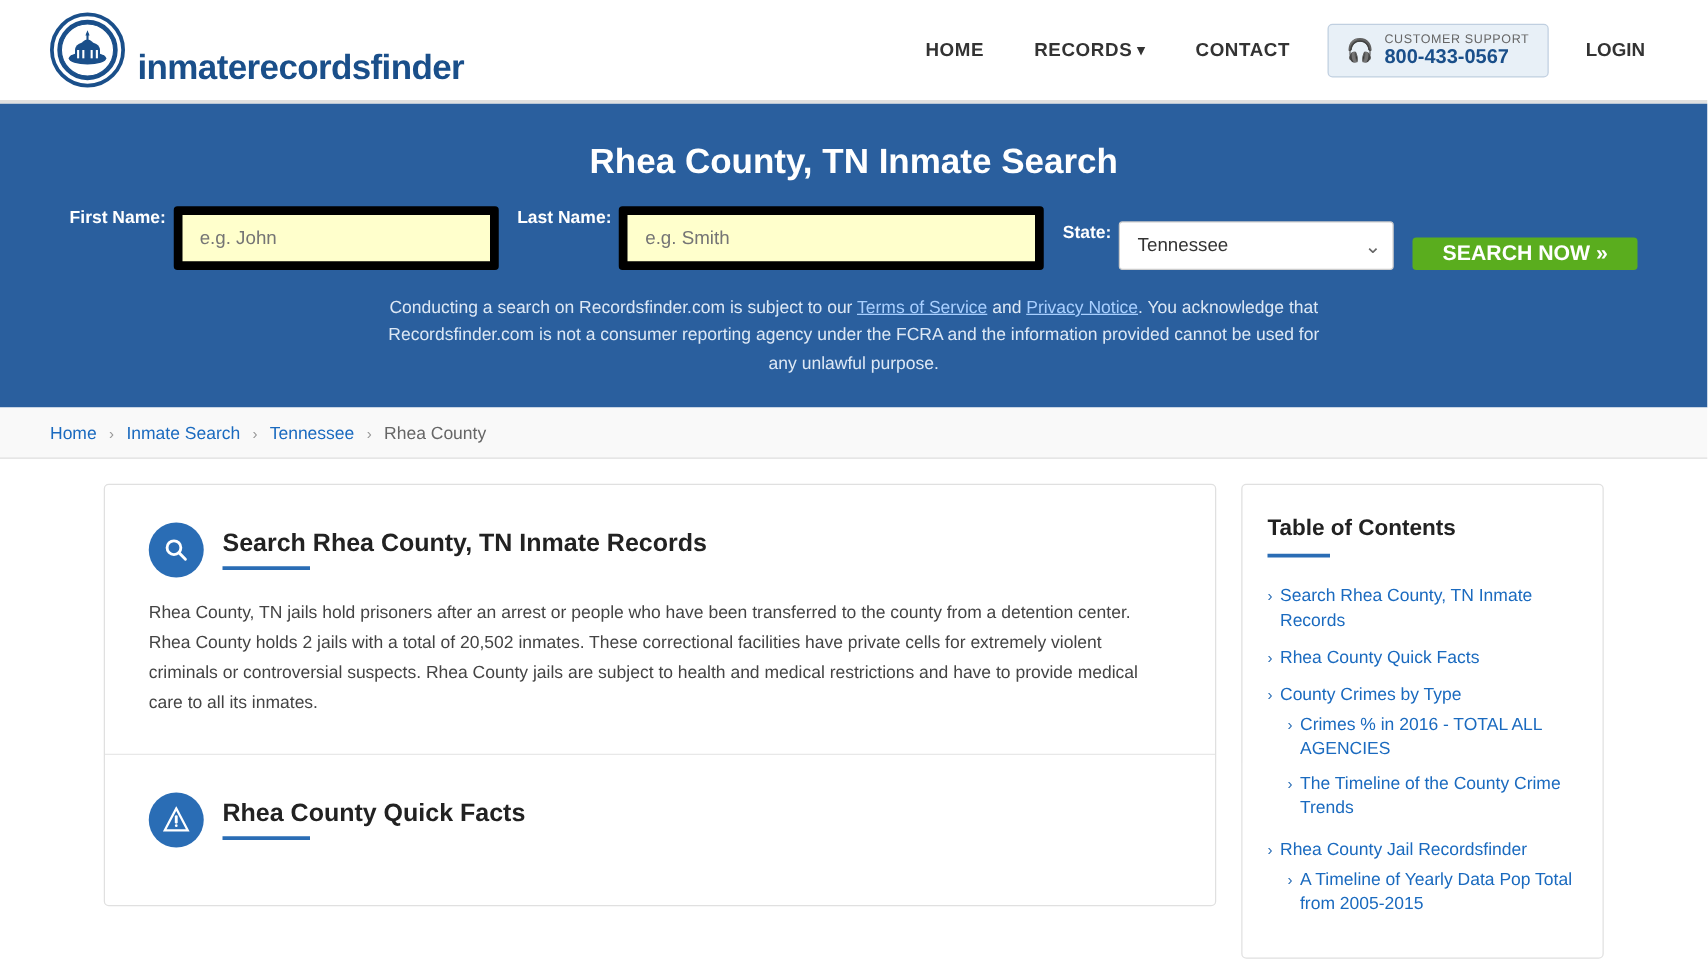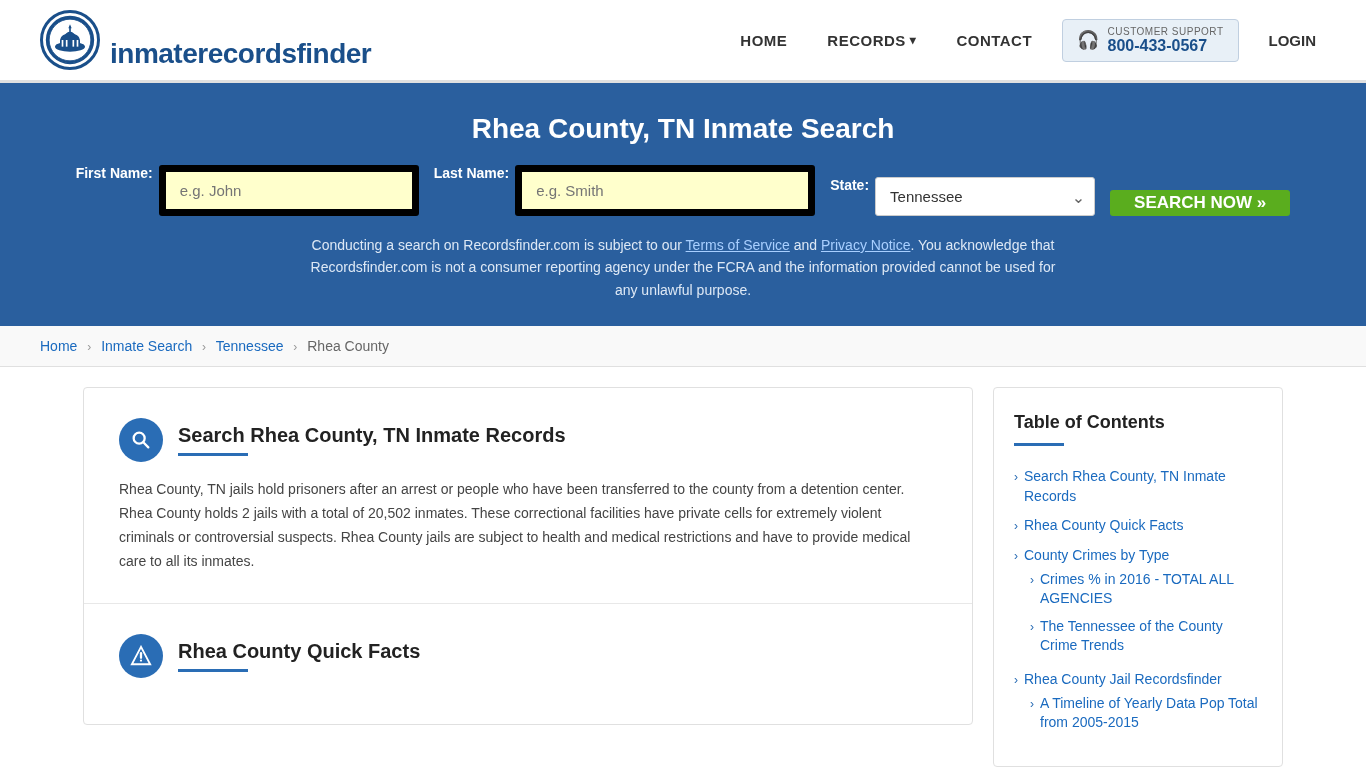--- a/index.html
+++ b/index.html
@@ -139,21 +139,21 @@
     .form-input {
       background: #ffffcc;
       border: 7px solid #000000;
       border-radius: 3px;
       padding: 10px 14px;
       font-size: 15px;
       color: #999;
       width: 100%;
     }
     .form-group.first-name .form-input { width: 260px; }
-    .form-group.last-name .form-input { width: 300px; }
+    .form-group.last-name .form-input { width: 340px; }
     .state-select {
       background: #fff;
       border: 1px solid #ccc;
       border-radius: 3px;
       padding: 10px 14px;
       font-size: 15px;
       color: #333;
       width: 220px;
       appearance: none;
       cursor: pointer;
@@ -480,21 +480,21 @@
         <ul class="toc-list toc-sub">
           <li class="toc-item">
             <a href="#" class="toc-link">
               <span class="toc-chevron">›</span>
               <span>Crimes % in 2016 - TOTAL ALL AGENCIES</span>
             </a>
           </li>
           <li class="toc-item">
             <a href="#" class="toc-link">
               <span class="toc-chevron">›</span>
-              <span>The Tennessee of the County Crime Trends</span>
+              <span>The Timeline of the County Crime Trends</span>
             </a>
           </li>
         </ul>
       </li>
       <li class="toc-item">
         <a href="#" class="toc-link">
           <span class="toc-chevron">›</span>
           <span>Rhea County Jail Recordsfinder</span>
         </a>
         <ul class="toc-list toc-sub">

